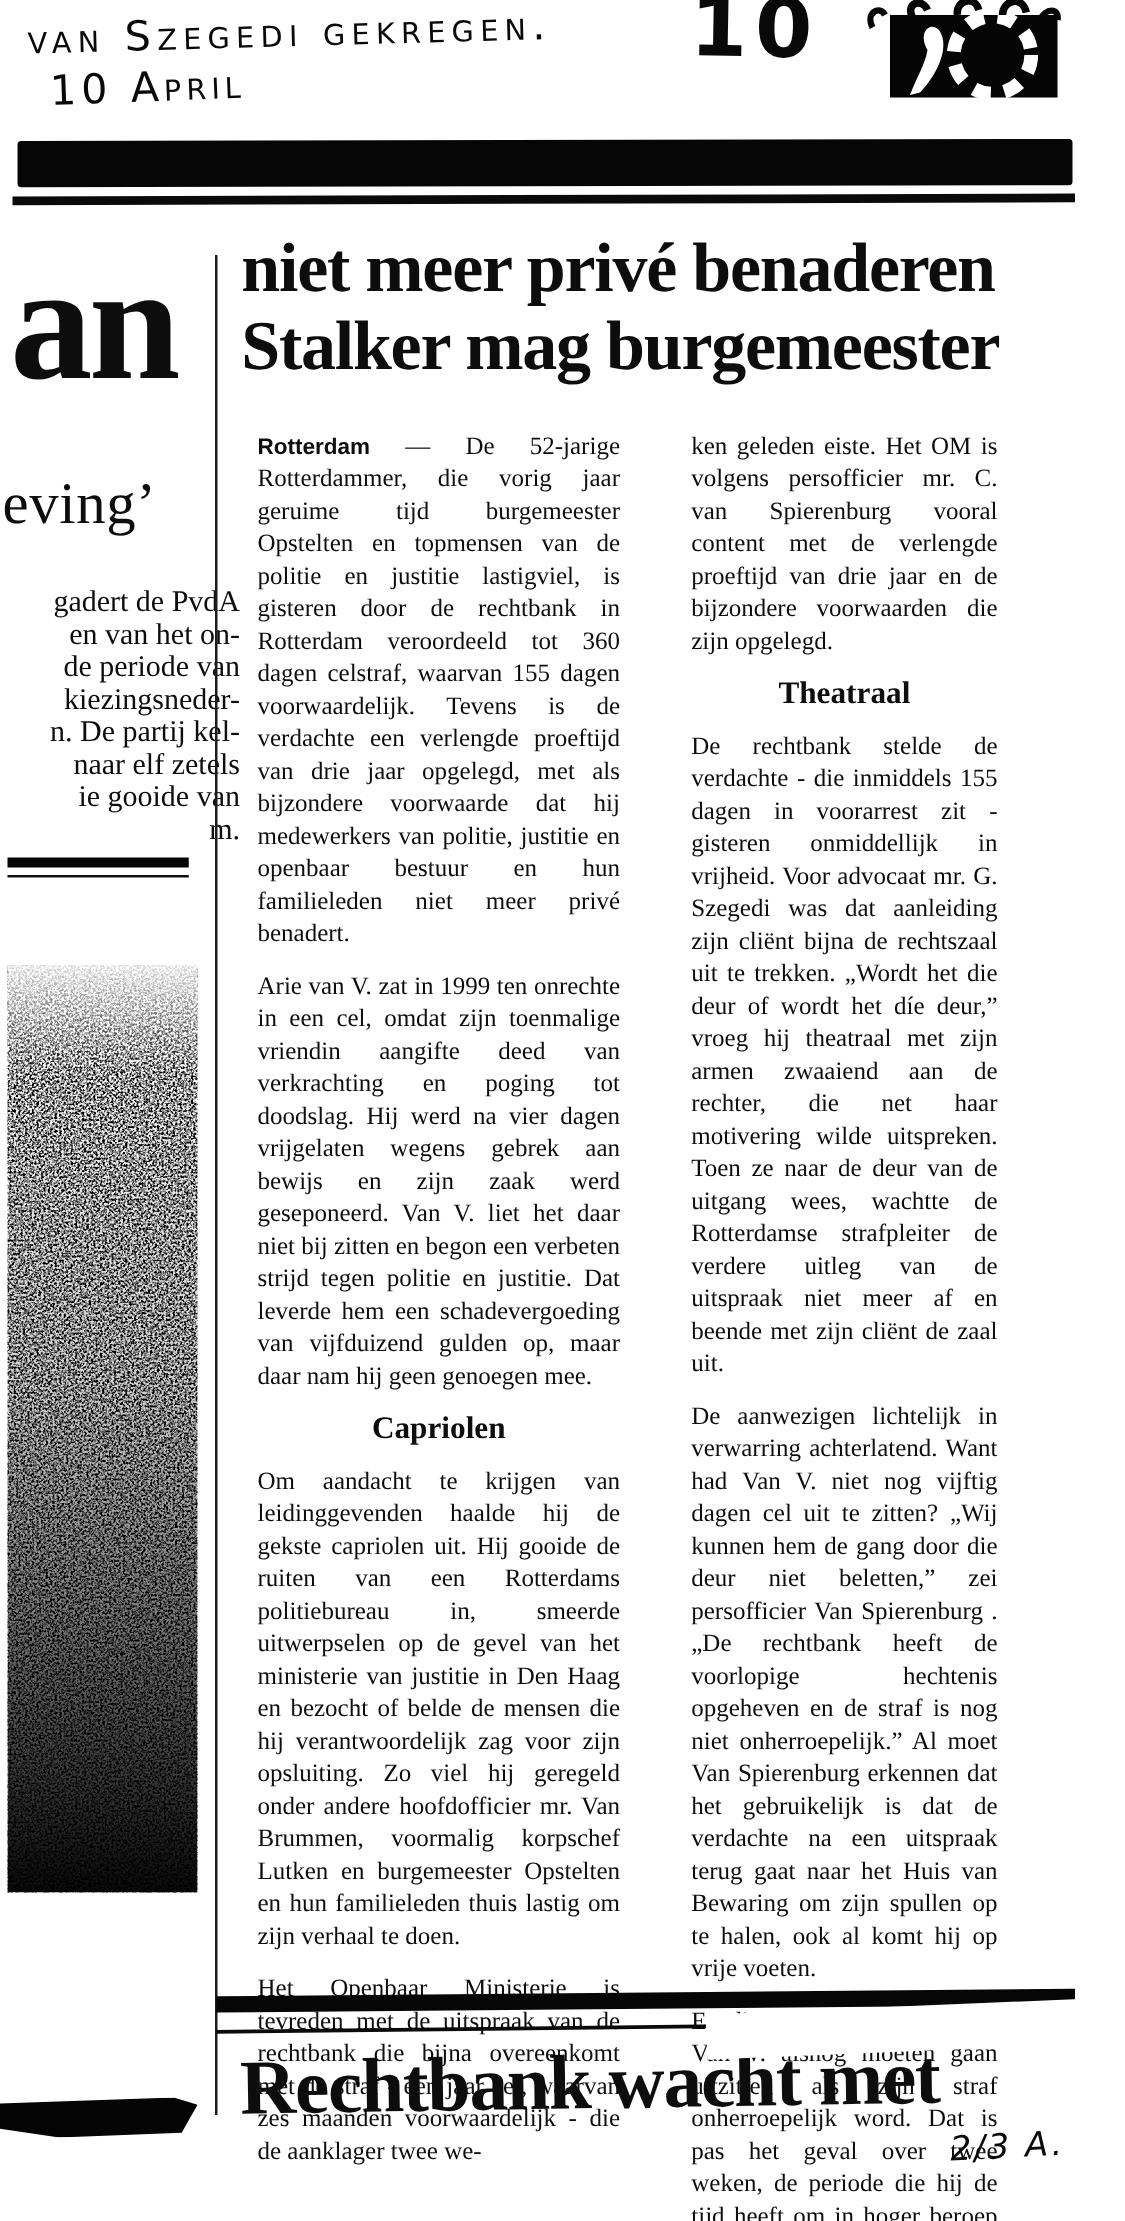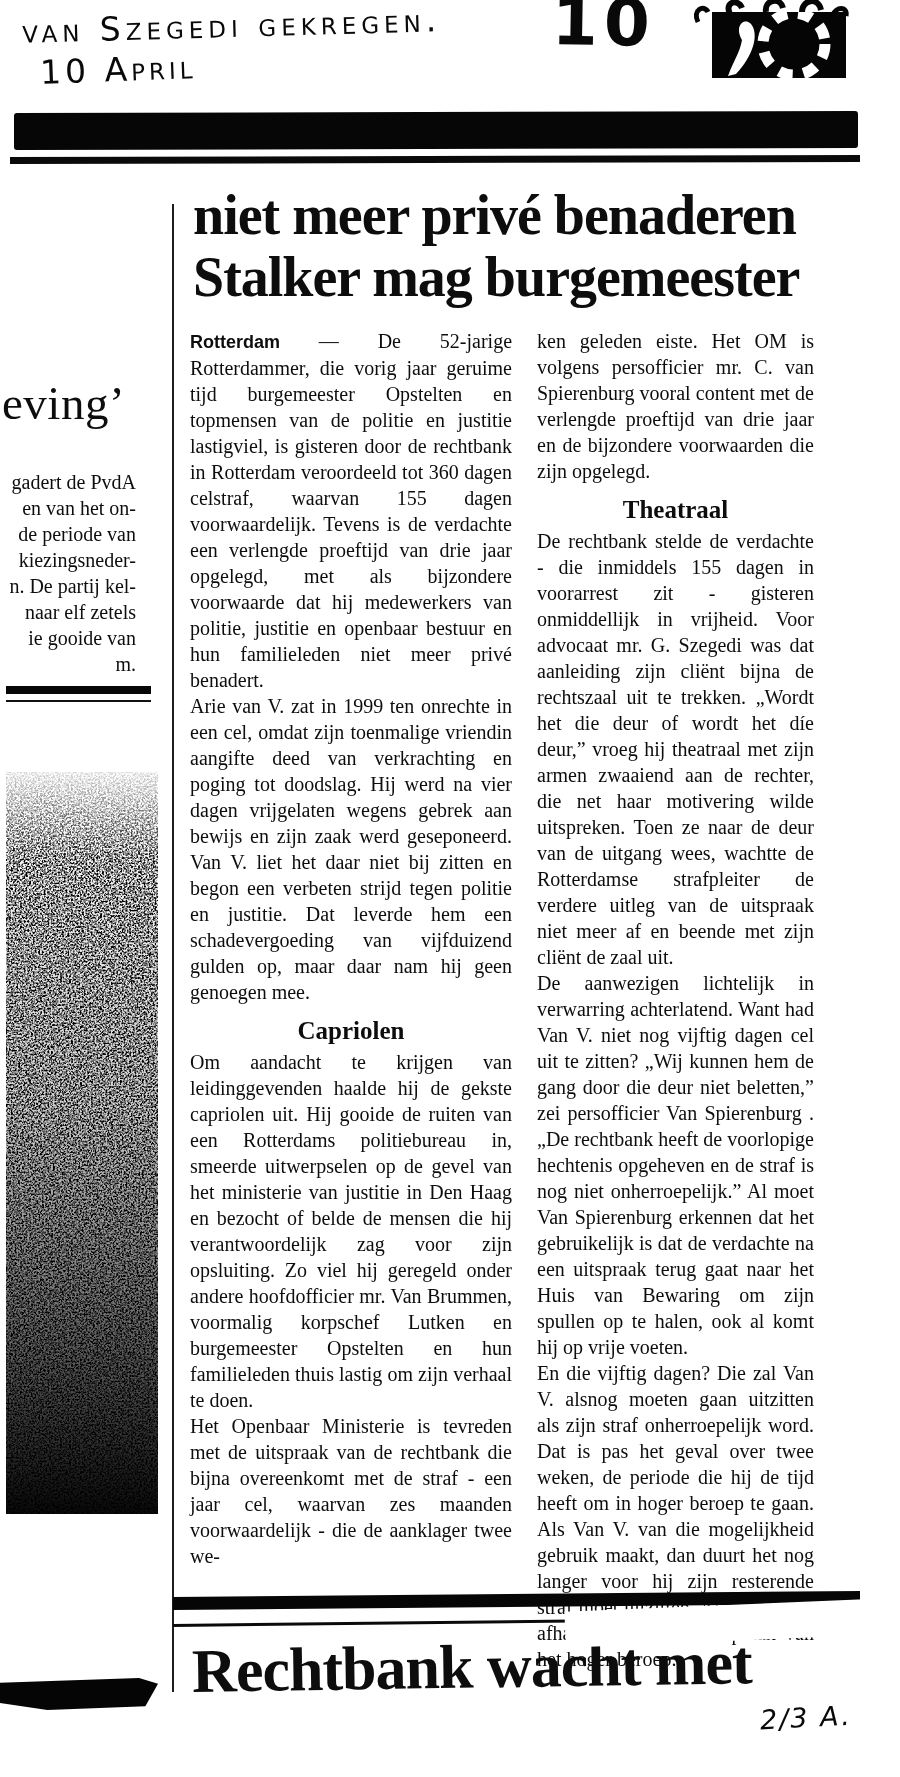--- a/index.html
+++ b/index.html
@@ -22,30 +22,30 @@
   .bar-top-thick { position:absolute; left:14px; top:112px; width:844px; height:37px; background:#060606; transform:skewY(-.12deg); border-radius:3px; }
   .bar-top-thin  { position:absolute; left:10px; top:156px; width:850px; height:7px;  background:#0a0a0a; transform:skewY(-.15deg); }
   .vrule-main    { position:absolute; left:172px; top:204px; width:2px; height:1488px; background:#1c1c1c; }
   .leftcol-rule-thick { position:absolute; left:6px; top:686px; width:145px; height:8px; background:#070707; }
   .leftcol-rule-thin  { position:absolute; left:6px; top:700px; width:145px; height:2px; background:#111; }
   .bar-bot-thick { position:absolute; left:173px; top:1594px; width:687px; height:13px; background:#060606; transform:skewY(-.5deg); }
   .bar-bot-thin  { position:absolute; left:173px; top:1620px; width:700px; height:3px;  background:#0a0a0a; transform:skewY(-.65deg); }
   
   .big-an    { position:absolute; left:8px;  top:192px; font-size:132px; line-height:1; font-weight:bold; letter-spacing:-3px; }
   .eving     { position:absolute; left:2px;  top:380px; font-size:47px;  line-height:1; letter-spacing:.5px; }
-  .lfrag     { position:absolute; right:764px; white-space:nowrap; font-size:20px; line-height:25px;text-align:right; }
+  .lfrag     { position:absolute; right:708px; white-space:nowrap; font-size:24px; line-height:25px;text-align:right; }
   
   .headline {
     position:absolute; left:193px; top:184px; width:700px;
     font-size:56px; line-height:62px; font-weight:bold; letter-spacing:-1px;
   }
   .col { position:absolute; top:328px; text-align:justify; font-size:20px; line-height:26px; }
   .col1 { left:190px; width:322px; }
   .col2 { left:537px; width:277px; }
-  .col p { margin:0; }
+  .col p { margin:16px; }
   .dateline { font-family:"Liberation Sans", sans-serif; font-weight:bold; font-size:18px; }
   .subhead { font-weight:bold; font-size:25px; margin:13px 0 5px 0; text-align:center; }
   .bot-headline {
     position:absolute; left:192px; top:1630px; width:760px; white-space:nowrap;
     font-size:62px; font-weight:bold; letter-spacing:-1px; transform:rotate(-.9deg);
   }
   .fold-wedge { position:absolute; left:565px; top:1604px; width:370px; height:36px; background:var(--paper); transform:rotate(-2.4deg); }
   
   .stamp { position:absolute; left:690px; top:0; }
   .noise { position:absolute; left:6px; top:772px; }
@@ -69,20 +69,21 @@
     <circle cx="104" cy="44" r="23" fill="#050505"></circle>
     <path d="M40,14 C34,2 48,-2 52,8" stroke="#050505" stroke-width="6" fill="none"></path>
     <path d="M76,12 C74,0 90,-4 93,8" stroke="#050505" stroke-width="6" fill="none"></path>
     <path d="M112,12 C112,0 128,-4 131,10" stroke="#050505" stroke-width="6" fill="none"></path>
     <path d="M142,16 C146,6 158,6 156,16" stroke="#050505" stroke-width="5" fill="none"></path>
   </svg>
 
   <div class="bar-top-thick"></div>
   <div class="bar-top-thin"></div>
 
+  <div class="big-an">an</div>
   <div class="eving">eving’</div>
   <div class="lfrag" style="top:470px">gadert de PvdA</div>
   <div class="lfrag" style="top:496px">en van het on-</div>
   <div class="lfrag" style="top:522px">de periode van</div>
   <div class="lfrag" style="top:548px">kiezingsneder-</div>
   <div class="lfrag" style="top:574px">n. De partij kel-</div>
   <div class="lfrag" style="top:600px">naar elf zetels</div>
   <div class="lfrag" style="top:626px">ie gooide van</div>
   <div class="lfrag" style="top:652px">m.</div>
   <div class="leftcol-rule-thick"></div>

